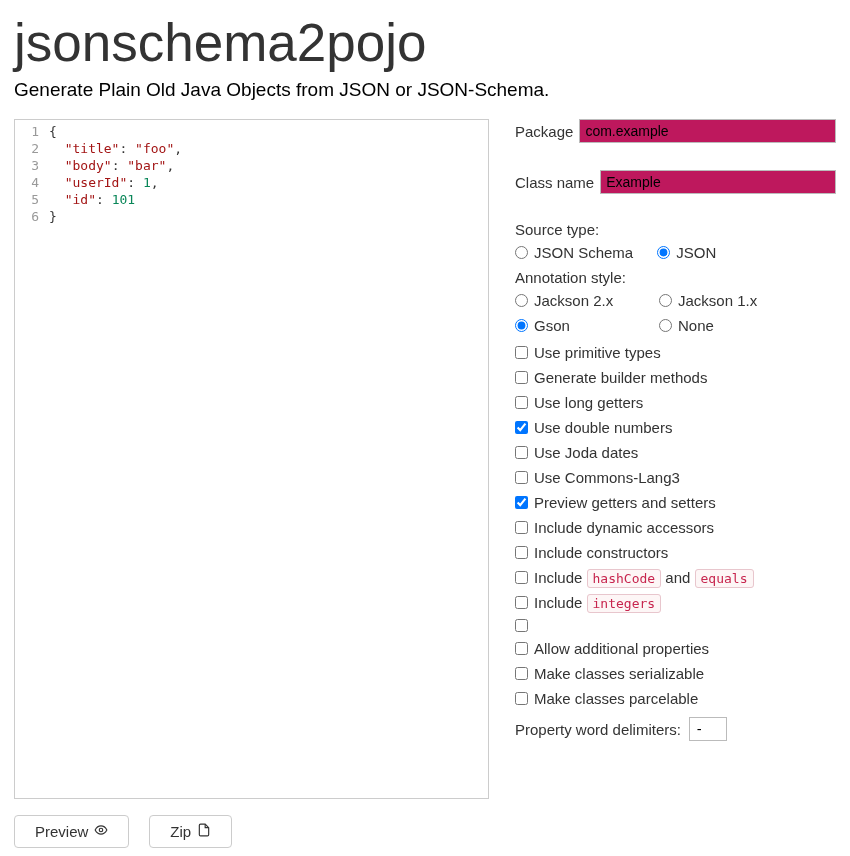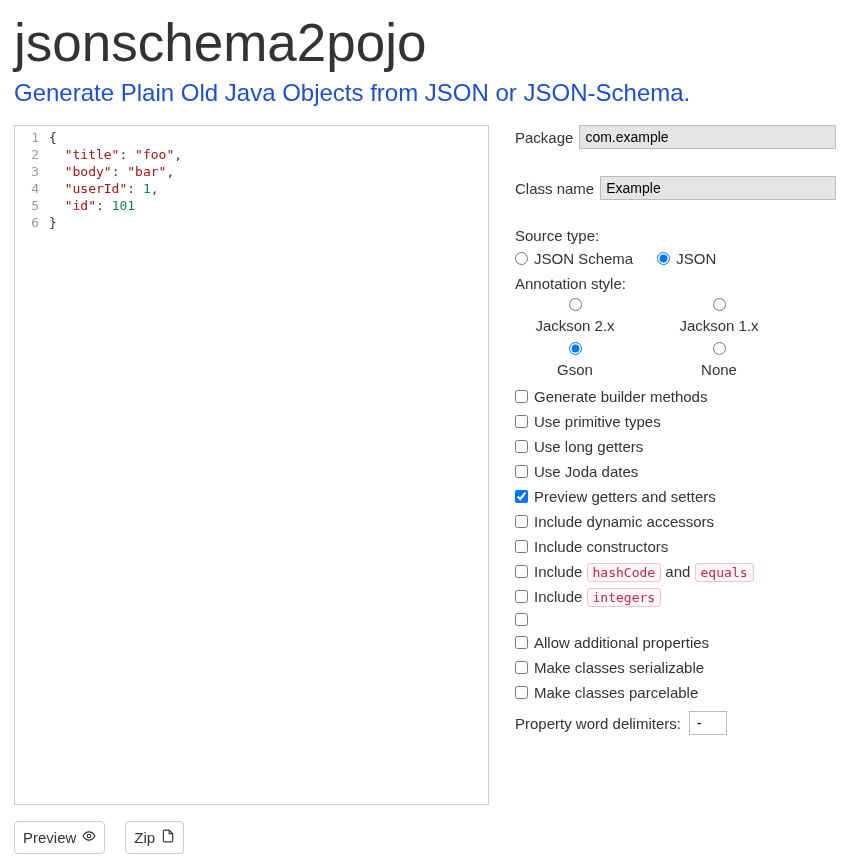--- a/index.html
+++ b/index.html
@@ -11,23 +11,23 @@
     background: #fff;
     width: 850px;
   }
   h1.page-title {
     font-size: 53px;
     font-weight: 300;
     margin: 0 0 6px 0;
     color: #333;
   }
   .subtitle {
-    font-size: 24px;
+    font-size: 19px;
     font-weight: 300;
-    color: #1d4ed8;
+    color: #000000;
     margin: 0 0 18px 0;
   }
   .main {
     display: flex;
     gap: 26px;
   }
   .editor {
     flex: 0 0 475px;
     height: 680px;
     border: 1px solid #ccc;
@@ -73,32 +73,32 @@
     font-weight: 400;
     color: #333;
   }
   .form-row input[type=text] {
     flex: 1;
     font-size: 14px;
     padding: 2px 5px;
     border: 1px solid #bbb;
     height: 24px;
     font-family: inherit;
-    background:#e5e5e5;
+    background:#be185d;
   }
   .section-label {
     margin: 6px 0 6px 0;
     color: #333;
   }
   .radio-row {
     display: flex;
     gap: 24px;
     margin-bottom: 8px;
   }
-  .radio-row.twocol > * { width: 120px; flex-direction: column; }
+  .radio-row.twocol > * { width: 120px; }
   .radio-item, .check-item {
     display: flex;
     align-items: center;
     gap: 6px;
     font-size: 15px;
     color:#333;
   }
   .radio-item input, .check-item input { margin:0; }
   .check-list {
     display:flex;
@@ -137,21 +137,21 @@
     display:flex;
     gap: 20px;
   }
   .btn {
     display:inline-flex;
     align-items:center;
     gap:6px;
     background:#fff;
     border:1px solid #ccc;
     border-radius:4px;
-    padding:7px 8px;
+    padding:7px 20px;
     font-size:15px;
     color:#333;
     cursor:pointer;
     font-family:inherit;
   }
   .btn svg { width:14px; height:14px; }
 </style>
 </head>
 <body>
 
@@ -215,33 +215,41 @@
           <label class="radio-item">
             <input type="radio" name="ann" style="">
             <span>None</span>
           </label>
         </div>
       </div>
 
     <div class="check-list" id="check-list">
         <label class="check-item">
           <input type="checkbox" style="">
+          <span>Use primitive types</span>
+        </label>
+        <label class="check-item">
+          <input type="checkbox" style="">
           <span>Generate builder methods</span>
         </label>
         <label class="check-item">
           <input type="checkbox" style="">
-          <span>Use primitive types</span>
-        </label>
-        <label class="check-item">
-          <input type="checkbox" style="">
           <span>Use long getters</span>
         </label>
         <label class="check-item">
+          <input type="checkbox" checked="" style="">
+          <span>Use double numbers</span>
+        </label>
+        <label class="check-item">
           <input type="checkbox" style="">
           <span>Use Joda dates</span>
+        </label>
+        <label class="check-item">
+          <input type="checkbox" style="">
+          <span>Use Commons-Lang3</span>
         </label>
         <label class="check-item">
           <input type="checkbox" checked="" style="">
           <span>Preview getters and setters</span>
         </label>
         <label class="check-item">
           <input type="checkbox" style="">
           <span>Include dynamic accessors</span>
         </label>
         <label class="check-item">

